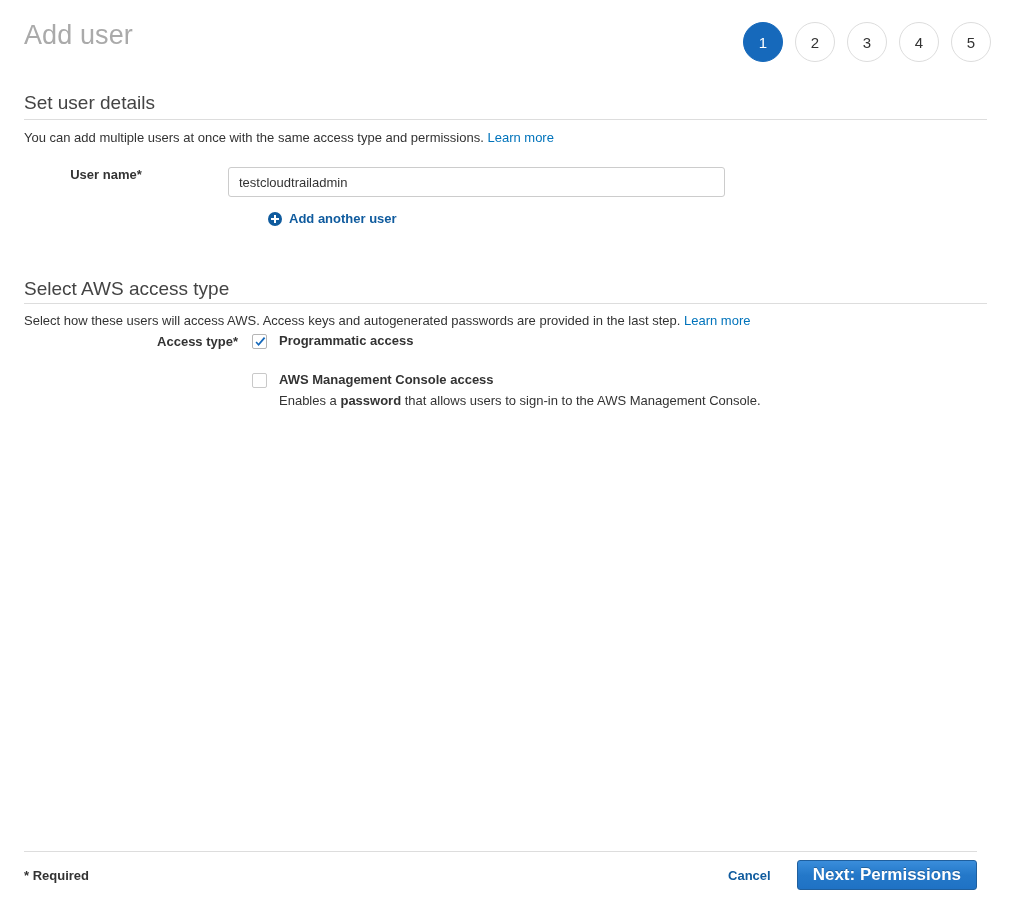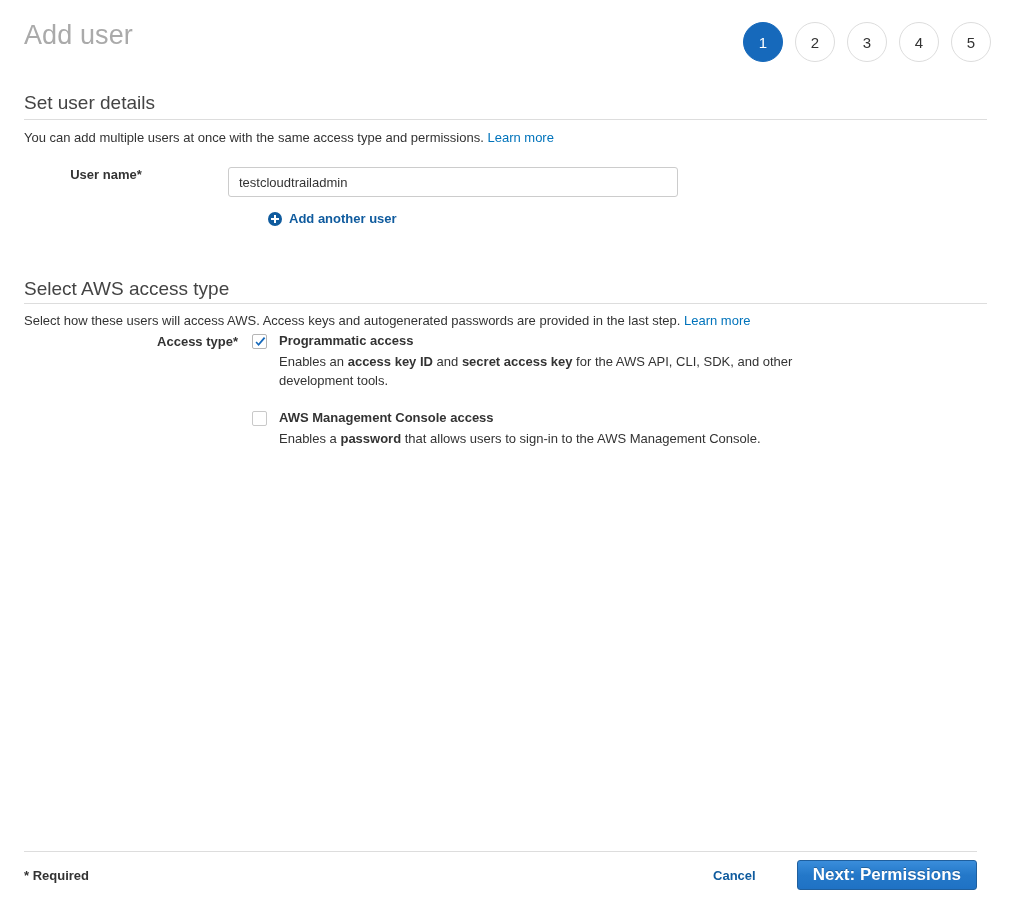--- a/index.html
+++ b/index.html
@@ -107,21 +107,21 @@
     width: 228px;
     text-align: center;
     padding-right: 16px;
     box-sizing: border-box;
     font-weight: bold;
     font-size: 13px;
     color: #333333;
   }
   .username-row { left: 0px; top: 167px; }
   .text-input {
-    width: 450px;
+    width: 497px;
     height: 30px;
     box-sizing: border-box;
     border: 1px solid #cccccc;
     border-radius: 3px;
     padding: 4px 10px;
     font-family: "Liberation Sans", sans-serif;
     font-size: 13px;
     color: #333333;
     background: #ffffff;
     outline: none;
@@ -219,21 +219,21 @@
     justify-content: space-between;
   }
   .required-note {
     font-size: 13px;
     font-weight: bold;
     color: #333333;
   }
   .footer-actions {
     display: flex;
     align-items: center;
-    gap: 41px;
+    gap: 26px;
     justify-content: space-between;
   }
   .cancel-link {
     font-size: 13px;
     font-weight: bold;
     color: #0f5b9e;
     text-decoration: none;
     cursor: pointer;
   }
   .primary-button {
@@ -314,23 +314,20 @@
     <div class="access-options">
 
       <div class="option">
         <div class="cbox checked">
           <svg width="13" height="13" viewBox="0 0 13 13">
             <path d="M1.5 6.6 L4.6 10 L11.3 2.2 L9.9 1.1 L4.5 7.4 L2.7 5.5 Z" fill="#1669bb"></path>
           </svg>
         </div>
         <div class="option-body">
           <div class="option-title">Programmatic access</div>
-          <div class="option-desc">
-            <span>Enables an </span><b>access key ID</b><span> and </span><b>secret access key</b><span> for the AWS API, CLI, SDK, and other development tools.</span>
-          </div>
         </div>
       </div>
 
       <div class="option">
         <div class="cbox"></div>
         <div class="option-body">
           <div class="option-title">AWS Management Console access</div>
           <div class="option-desc">
             <span>Enables a </span><b>password</b><span> that allows users to sign-in to the AWS Management Console.</span>
           </div>

